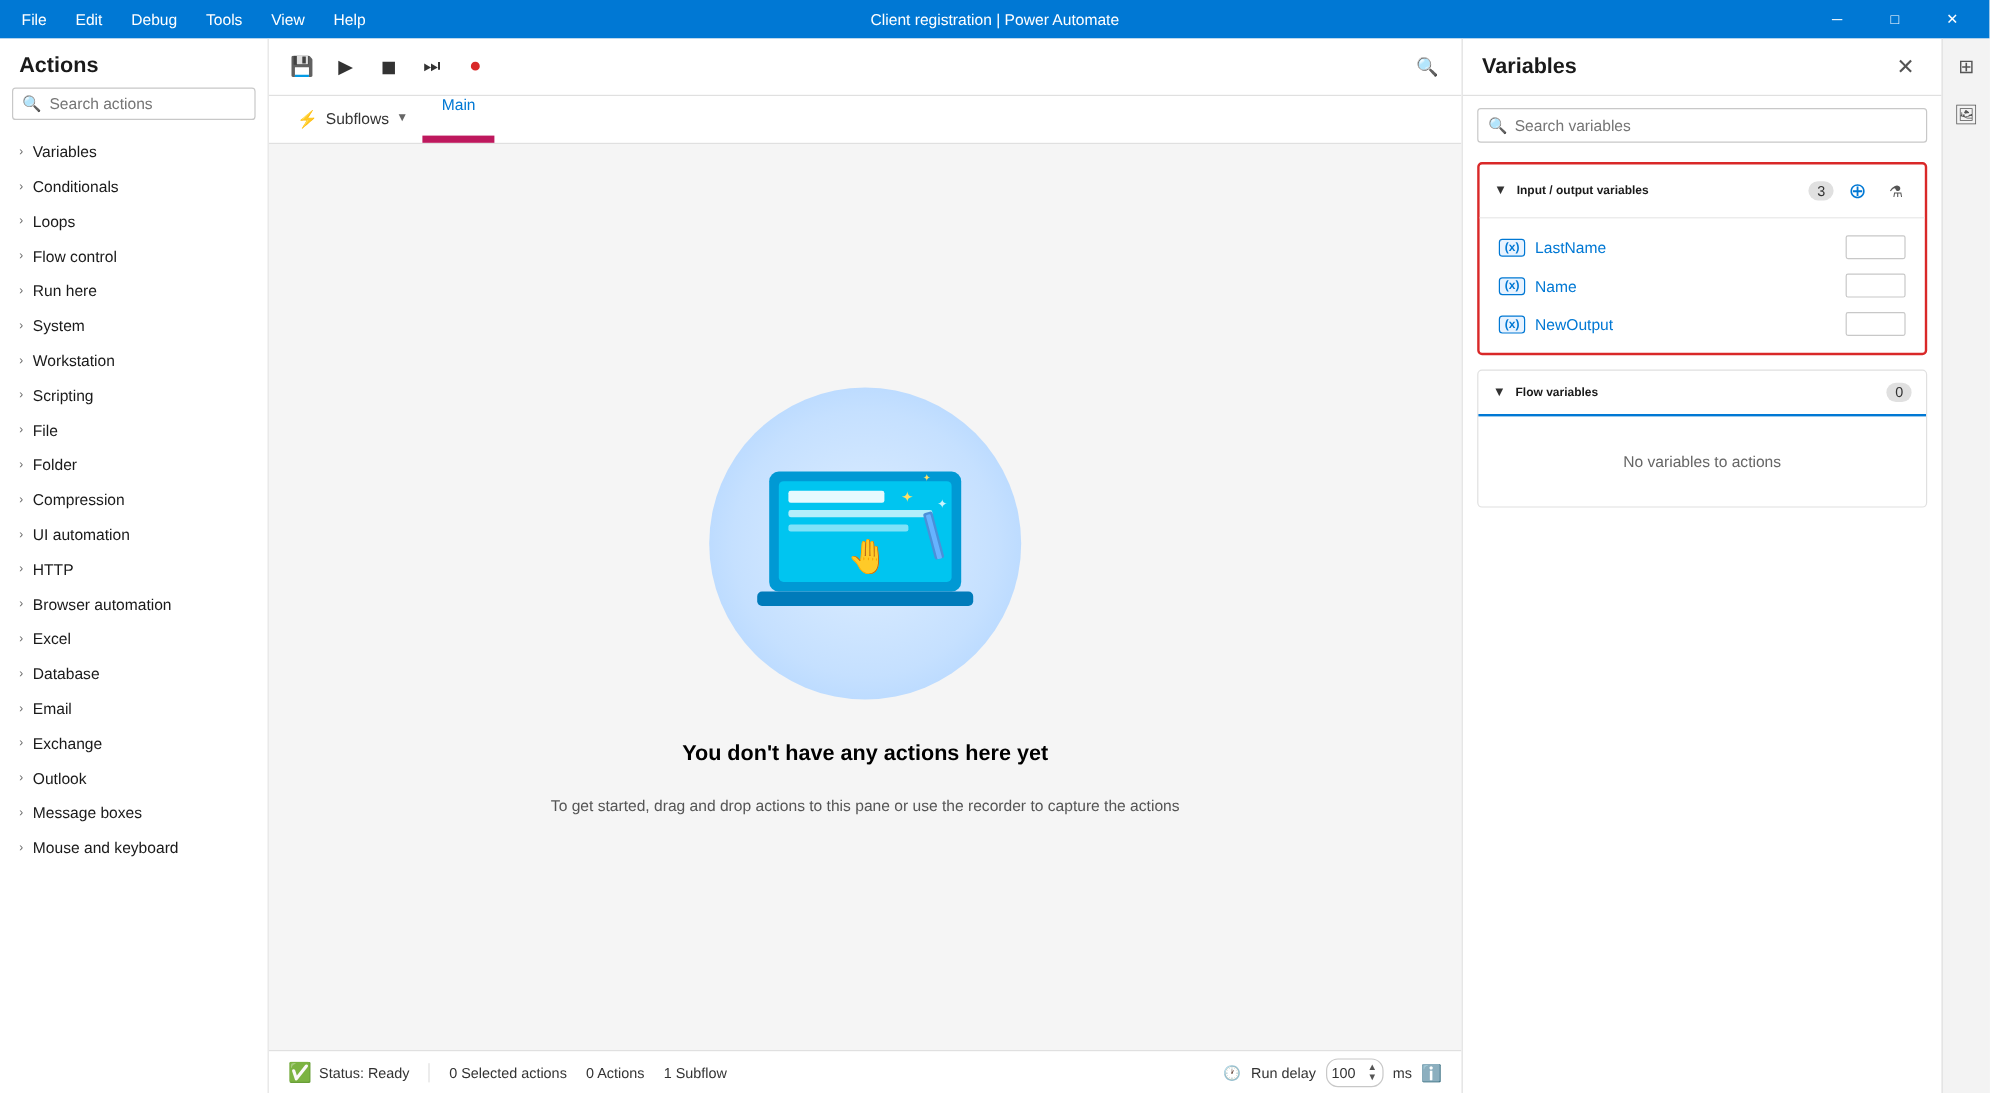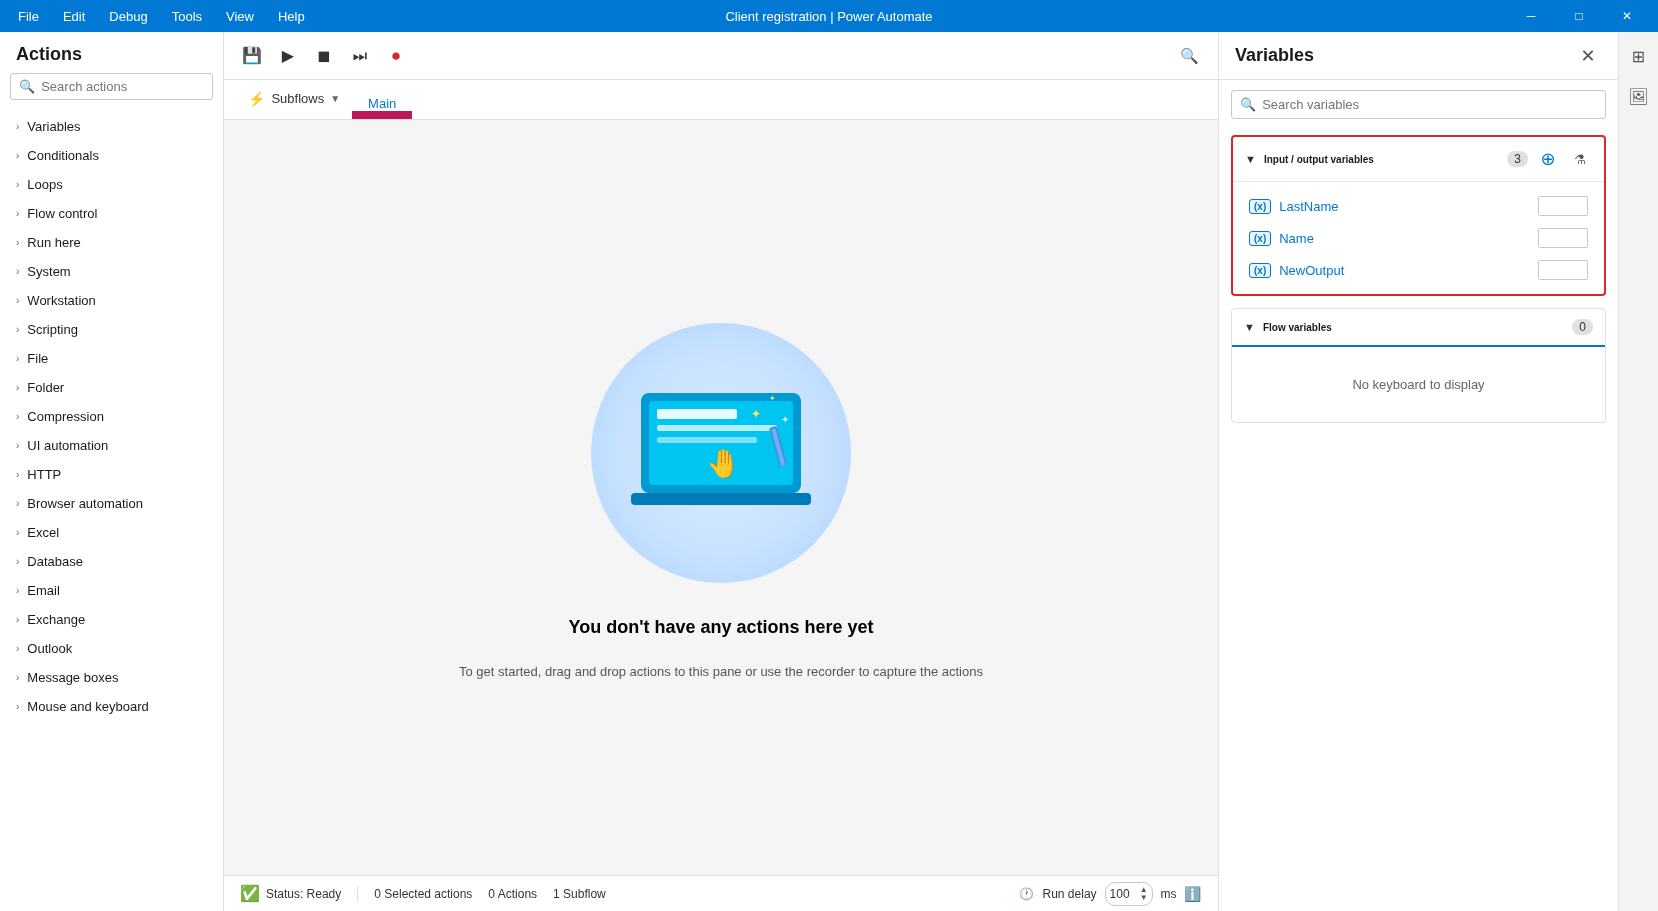--- a/index.html
+++ b/index.html
@@ -166,26 +166,26 @@
       padding: 0 12px;
       font-size: 13px;
       color: #333;
       cursor: pointer;
       gap: 6px;
       border-bottom: 2px solid transparent;
     }
     .tab-subflows .subflow-icon { color: #0078d4; font-size: 14px; }
     .tab-main {
       display: flex;
-      align-items: flex-end;
+      align-items: flex-start;
       padding: 0 16px;
       font-size: 13px;
       color: #0078d4;
       cursor: pointer;
-      border-bottom: 8px solid #be185d;
+      border-bottom: 6px solid #be185d;
       font-weight: 500;
     }
 
     
     .canvas {
       flex: 1;
       display: flex;
       flex-direction: column;
       align-items: center;
       justify-content: center;
@@ -687,21 +687,21 @@
         </div>
     </div>
 
     <div class="flow-vars-section">
       <div class="flow-section-header">
         <span class="section-chevron">▼</span>
         <span class="section-title">Flow variables</span>
         <span class="section-count">0</span>
       </div>
       <div class="var-section-body">
-        <div class="no-vars-msg">No keyboard to display</div>
+        <div class="no-vars-msg">No variables to actions</div>
       </div>
     </div>
   </div>
 
   <div class="far-right">
     <div class="far-right-btn">
       <span>⊞</span>
     </div>
     <div class="far-right-btn">
       <span>🖼</span>

